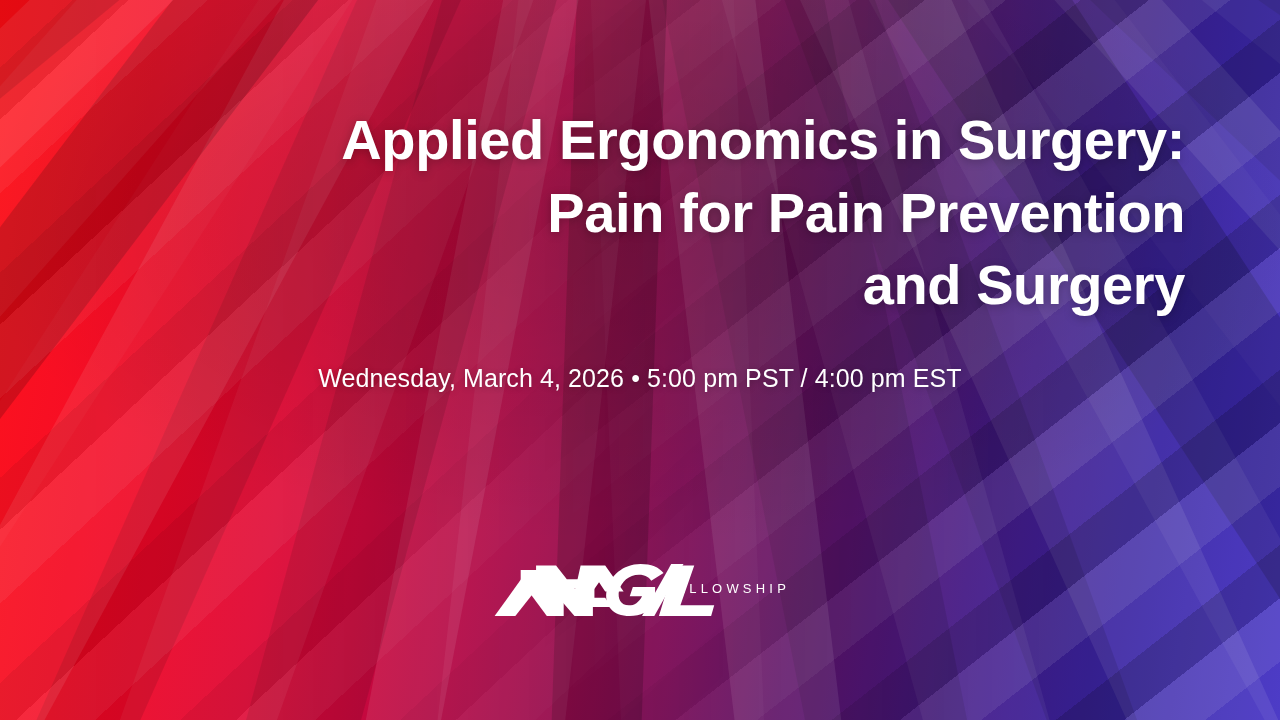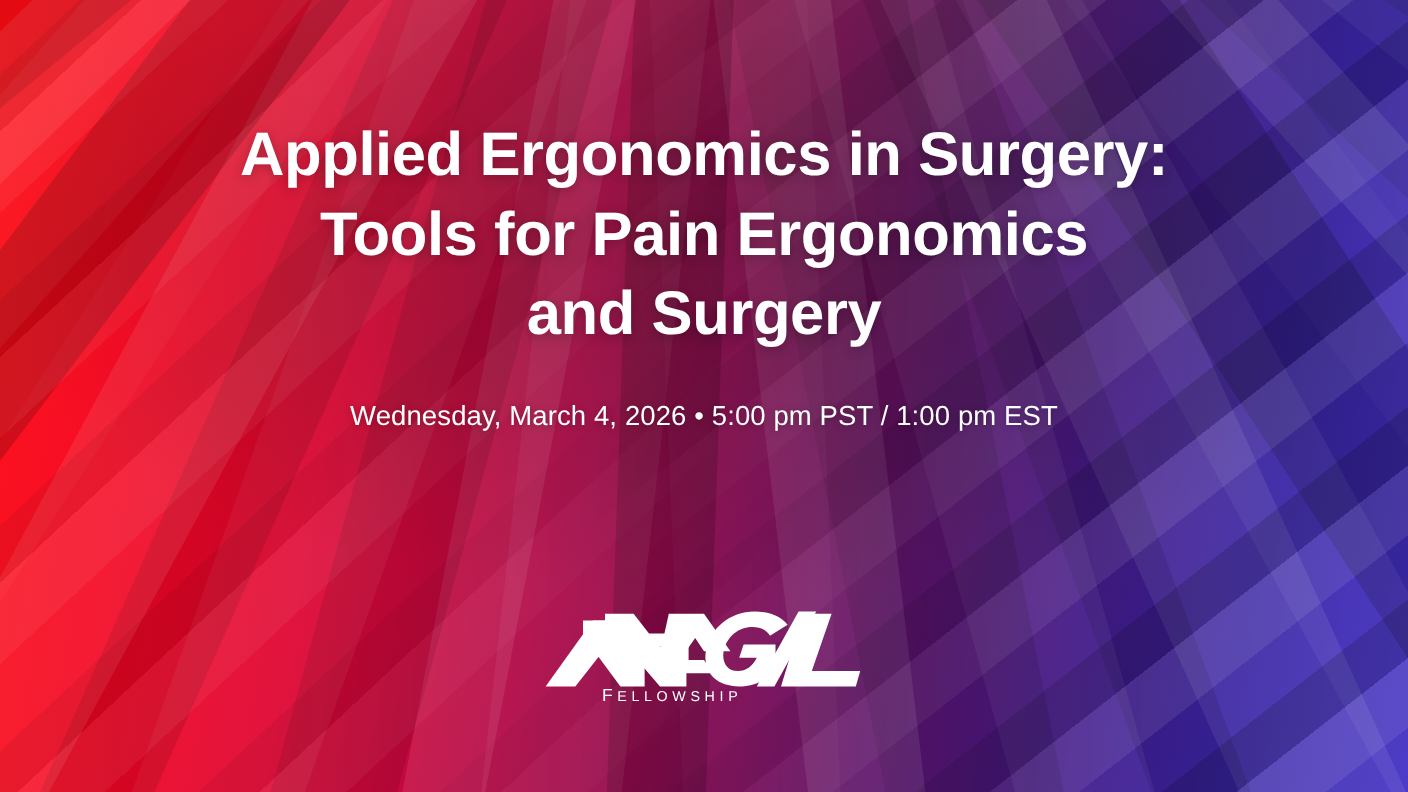--- a/index.html
+++ b/index.html
@@ -117,21 +117,21 @@
     width:100%;
     height:100%;
     display:flex;
     flex-direction:column;
     align-items:center;
   }
 
   .title {
     width:1090px;
     margin-top:104px;
-    text-align:center;
+    text-align:right;
     color:#ffffff;
     font-size:56px;
     font-weight:700;
     line-height:1.295;
     letter-spacing:-0.4px;
     text-shadow:0 2px 10px rgba(0,0,0,0.26);
   }
   .title .tl { display:block; white-space:nowrap; }
 
   .subtitle {
@@ -145,21 +145,20 @@
   }
 
   
   .logo-wrap {
     position:absolute;
     left:50%;
     top:552px;
     transform:translateX(-50%);
     width:300px;
     display:flex;
-    flex-direction:column;
     align-items:center;
     z-index:11;
   }
   .logo-mark { width:300px; height:76px; display:block; }
   .logo-sub {
     margin-top:-4px;
     margin-left:-58px;
     color:#ffffff;
     font-size:13px;
     font-weight:400;
@@ -214,25 +213,25 @@
     </div>
 
   <div class="bands-left"></div>
   <div class="bands-right"></div>
   <div class="vignette"></div>
 
   <div class="content">
 
     <h1 class="title">
       <span class="tl">Applied Ergonomics in Surgery:</span>
-      <span class="tl">Tools for Pain Ergonomics</span>
+      <span class="tl">Pain for Pain Prevention</span>
       <span class="tl">and Surgery</span>
     </h1>
 
-    <div class="subtitle">Wednesday, March 4, 2026 • 5:00 pm PST / 1:00 pm EST</div>
+    <div class="subtitle">Wednesday, March 4, 2026 • 5:00 pm PST / 4:00 pm EST</div>
 
   </div>
 
   <div class="logo-wrap">
 
     <svg class="logo-mark" viewBox="0 0 300 76" aria-hidden="true">
       <g fill="#ffffff">
 
         <path d="M6 72 L49 12 L70 12 L70 25 L33 72 Z"></path>
         <path d="M40 12 L66 12 L96 54 L96 72 L74 72 L40 26 Z"></path>

